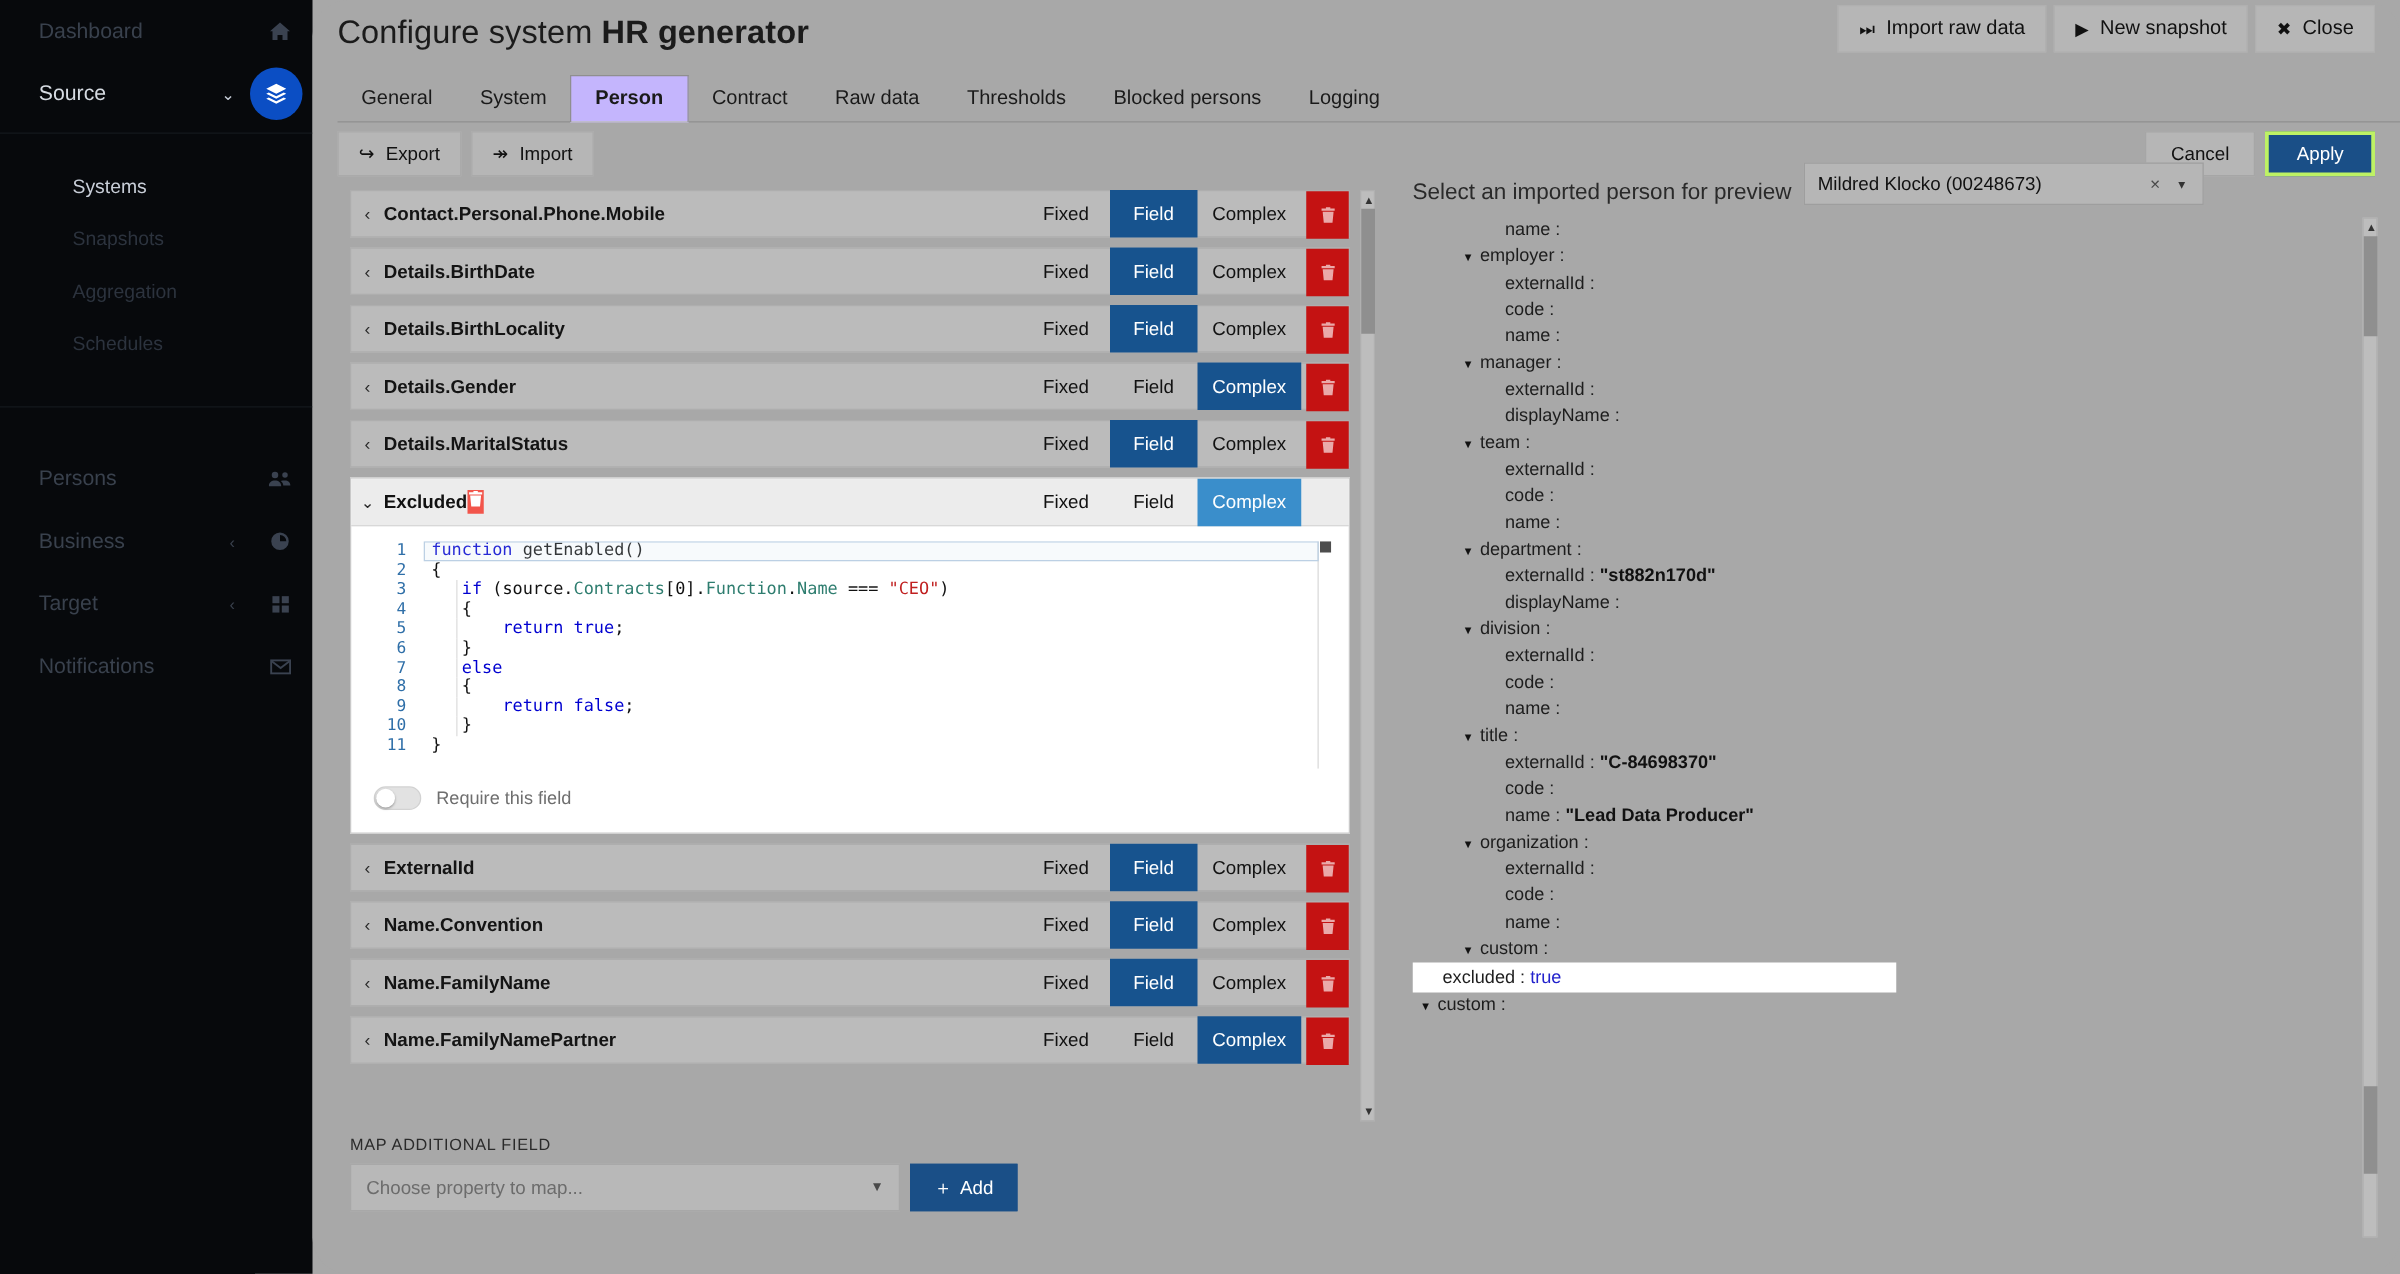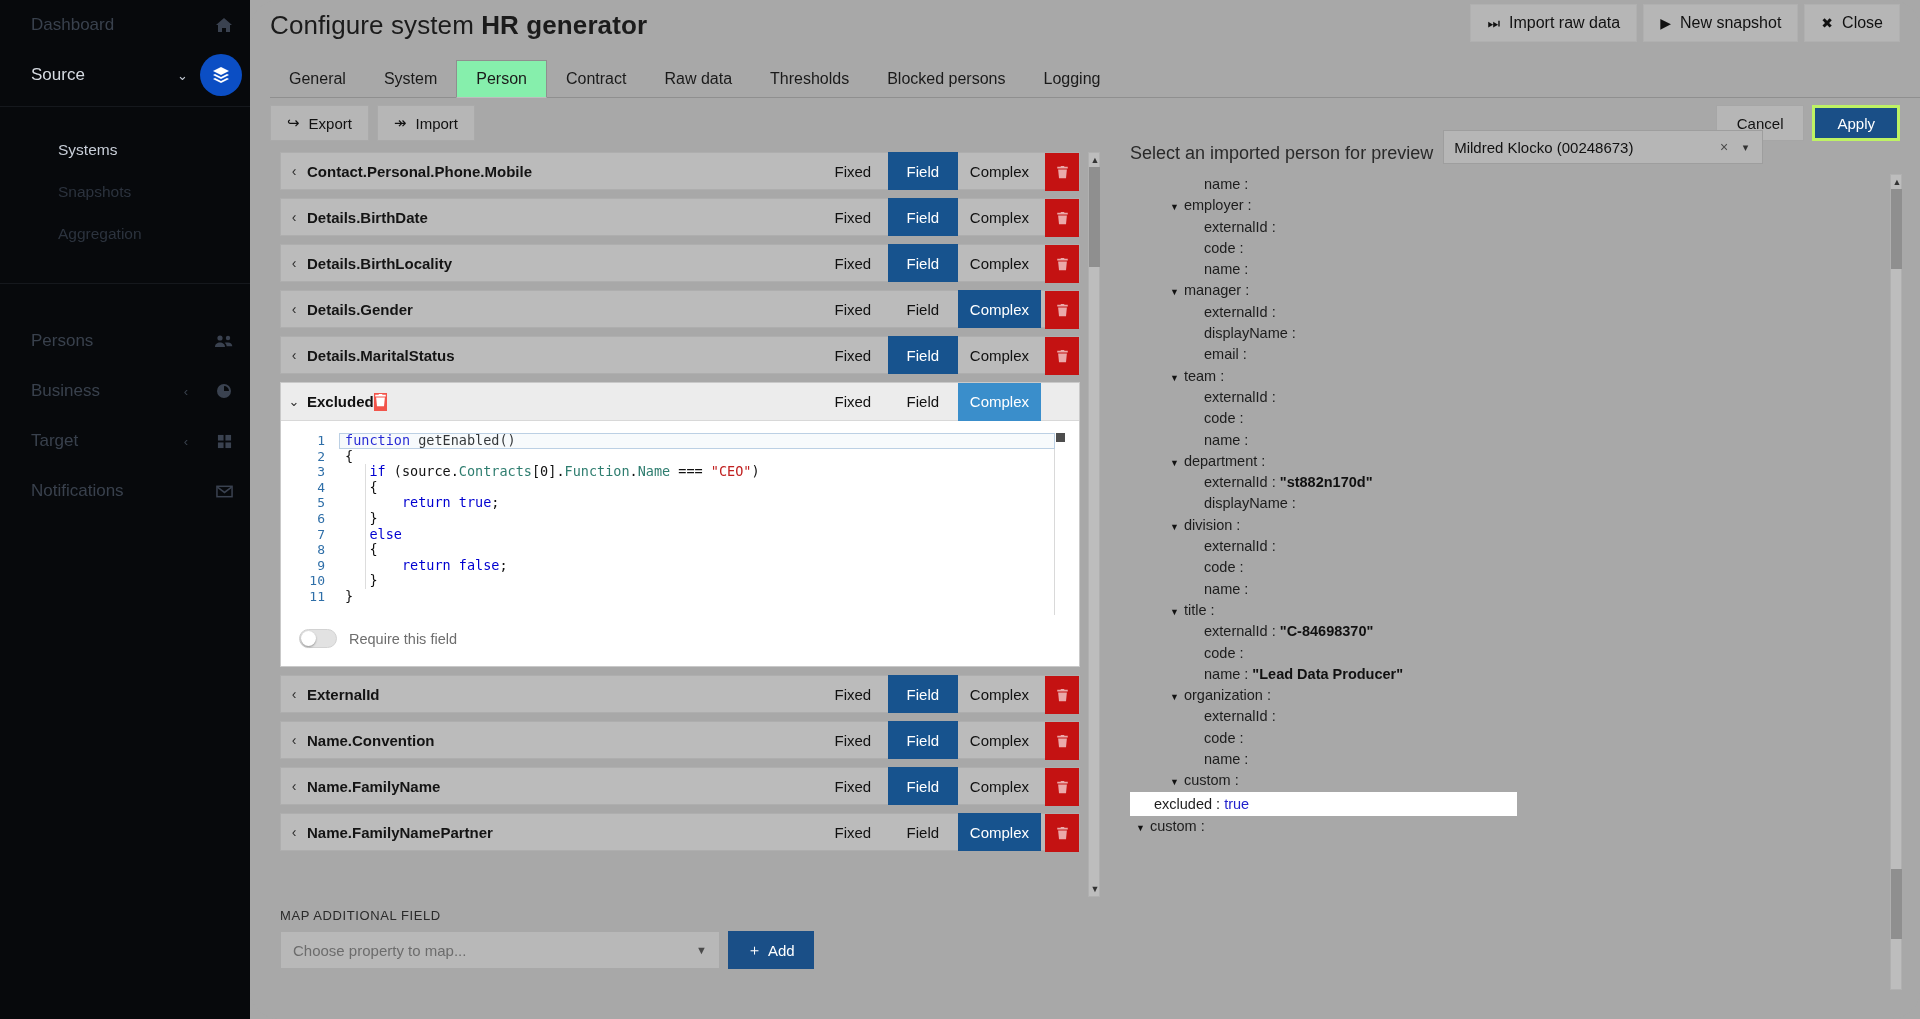--- a/index.html
+++ b/index.html
@@ -61,21 +61,21 @@
   
   #tabs{
     position:relative; height:38px; margin-left:20px; margin-right:0;
     display:flex; align-items:flex-end; border-bottom:1px solid #8f8f8f;
   }
   .tab{
     height:38px; padding:0 19px; display:flex; align-items:center;
     font-size:16px; color:#1a1a1a; cursor:pointer; position:relative; top:1px;
   }
   .tab.active{
-    font-weight:normal; background:#86efac;
+    font-weight:bold; background:#c4b5fd;
     border:1px solid #8f8f8f; border-bottom:1px solid #bdbdbd;
   }
 
   
   #actionrow{ position:relative; height:52px; }
   #leftacts{ position:absolute; left:20px; top:7px; display:flex; gap:8px; }
   .actbtn{
     height:36px; padding:0 16px; background:#b6b6b6; border:1px solid #aaa;
     display:flex; align-items:center; gap:9px; font-size:15px; color:#111; cursor:pointer;
   }
@@ -258,20 +258,23 @@
 
   <div class="sb-sub">
     <div class="sb-sub-item active">
       <span>Systems</span>
     </div>
     <div class="sb-sub-item">
       <span>Snapshots</span>
     </div>
     <div class="sb-sub-item">
       <span>Aggregation</span>
+    </div>
+    <div class="sb-sub-item">
+      <span>Schedules</span>
     </div>
   </div>
 
   <div class="sb-divider"></div>
   <div class="sb-gap"></div>
 
   <div class="sb-top-item">
     <span>Persons</span>
     <span class="sb-ico">
       <svg viewBox="0 0 18 14" width="18" height="14">
@@ -615,21 +618,20 @@
 
       <div id="jsontree">
           <div class="jrow" style="padding-left: 74px;"><span class="jkey">name : </span></div>
           <div class="jrow" style="padding-left: 40px;"><span class="tri">▼</span><span class="jkey">employer : </span></div>
           <div class="jrow" style="padding-left: 74px;"><span class="jkey">externalId : </span></div>
           <div class="jrow" style="padding-left: 74px;"><span class="jkey">code : </span></div>
           <div class="jrow" style="padding-left: 74px;"><span class="jkey">name : </span></div>
           <div class="jrow" style="padding-left: 40px;"><span class="tri">▼</span><span class="jkey">manager : </span></div>
           <div class="jrow" style="padding-left: 74px;"><span class="jkey">externalId : </span></div>
           <div class="jrow" style="padding-left: 74px;"><span class="jkey">displayName : </span></div>
-          <div class="jrow" style="padding-left: 74px;"><span class="jkey">email : </span></div>
           <div class="jrow" style="padding-left: 40px;"><span class="tri">▼</span><span class="jkey">team : </span></div>
           <div class="jrow" style="padding-left: 74px;"><span class="jkey">externalId : </span></div>
           <div class="jrow" style="padding-left: 74px;"><span class="jkey">code : </span></div>
           <div class="jrow" style="padding-left: 74px;"><span class="jkey">name : </span></div>
           <div class="jrow" style="padding-left: 40px;"><span class="tri">▼</span><span class="jkey">department : </span></div>
           <div class="jrow" style="padding-left: 74px;"><span class="jkey">externalId : </span><span class="jval">"st882n170d"</span></div>
           <div class="jrow" style="padding-left: 74px;"><span class="jkey">displayName : </span></div>
           <div class="jrow" style="padding-left: 40px;"><span class="tri">▼</span><span class="jkey">division : </span></div>
           <div class="jrow" style="padding-left: 74px;"><span class="jkey">externalId : </span></div>
           <div class="jrow" style="padding-left: 74px;"><span class="jkey">code : </span></div>

